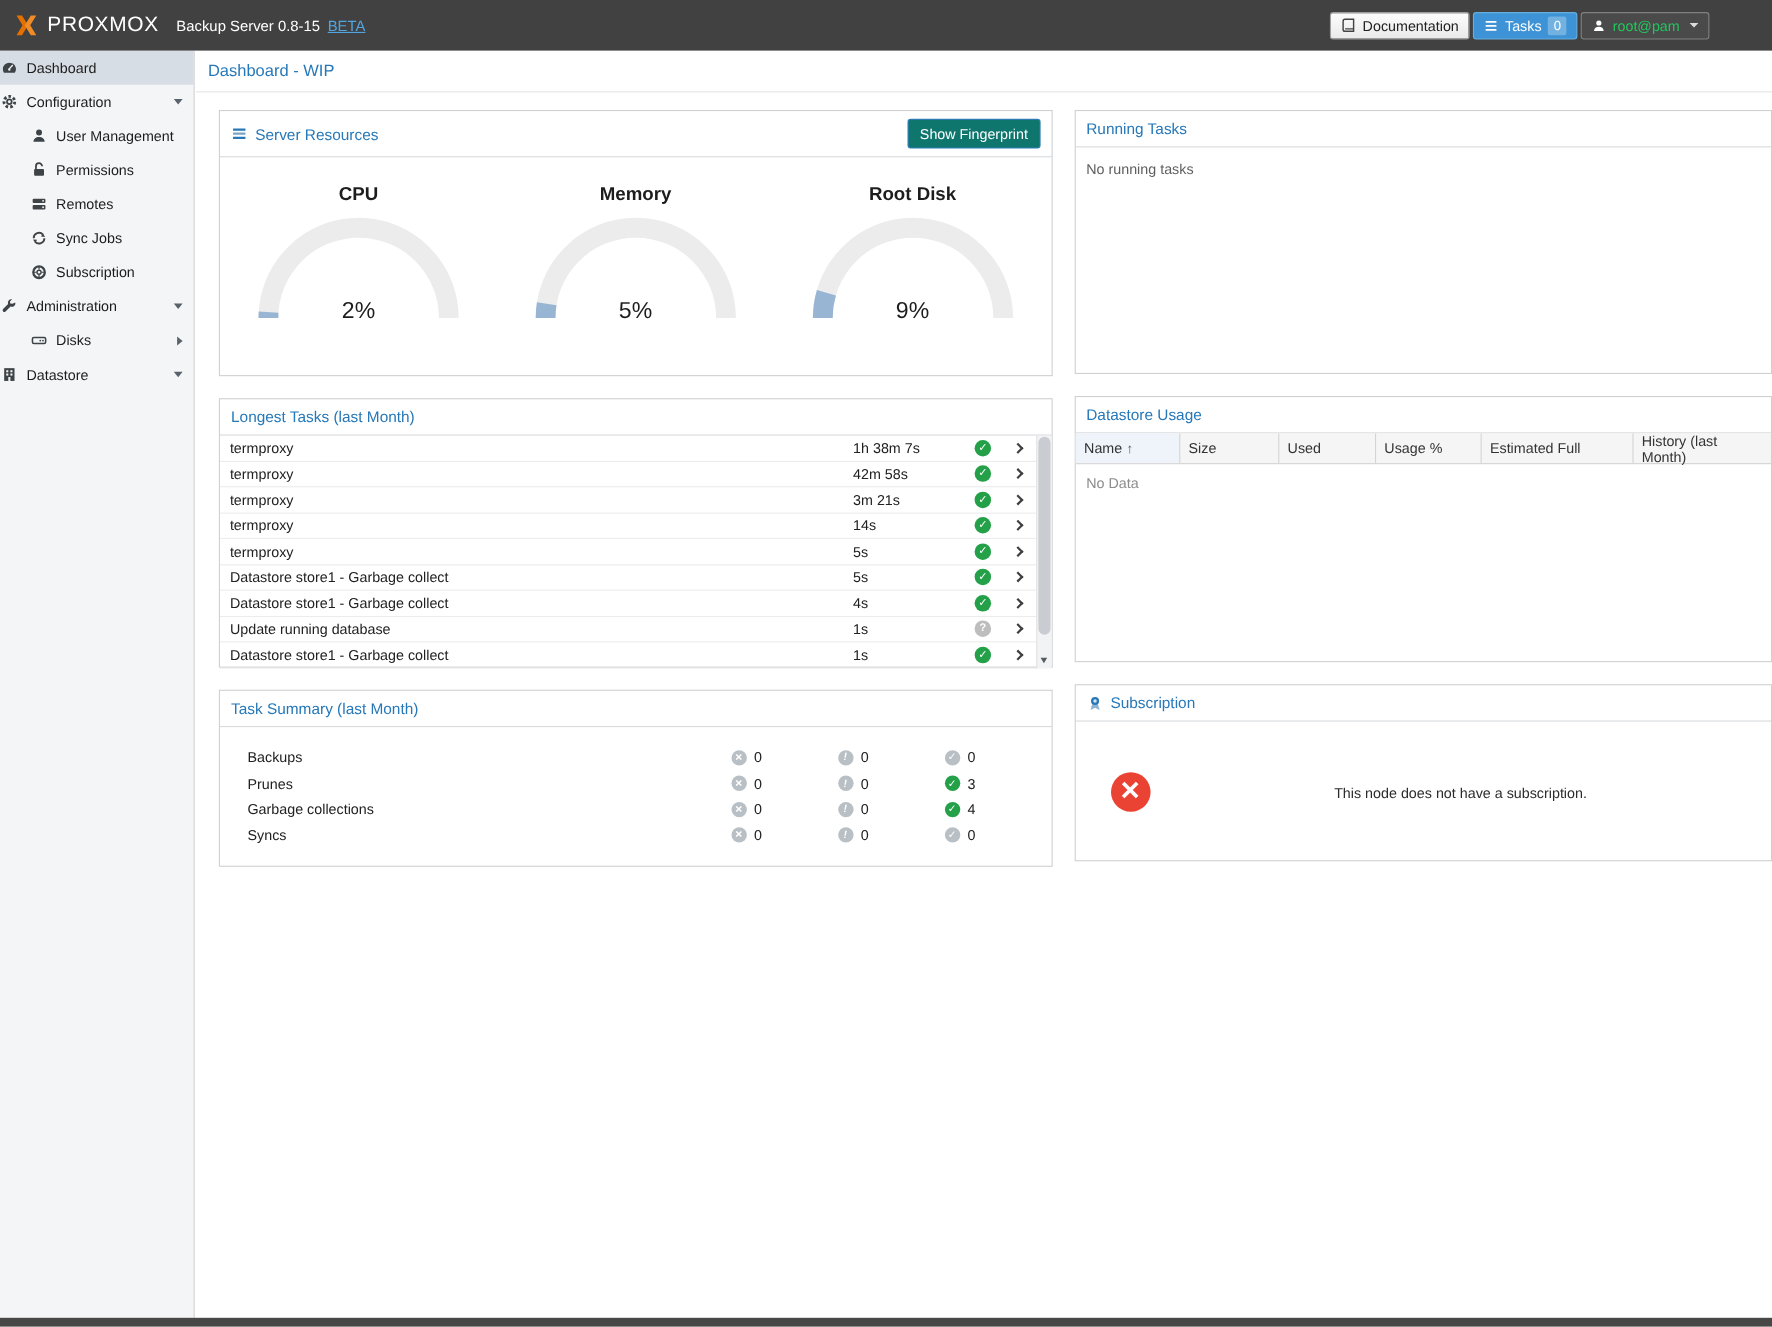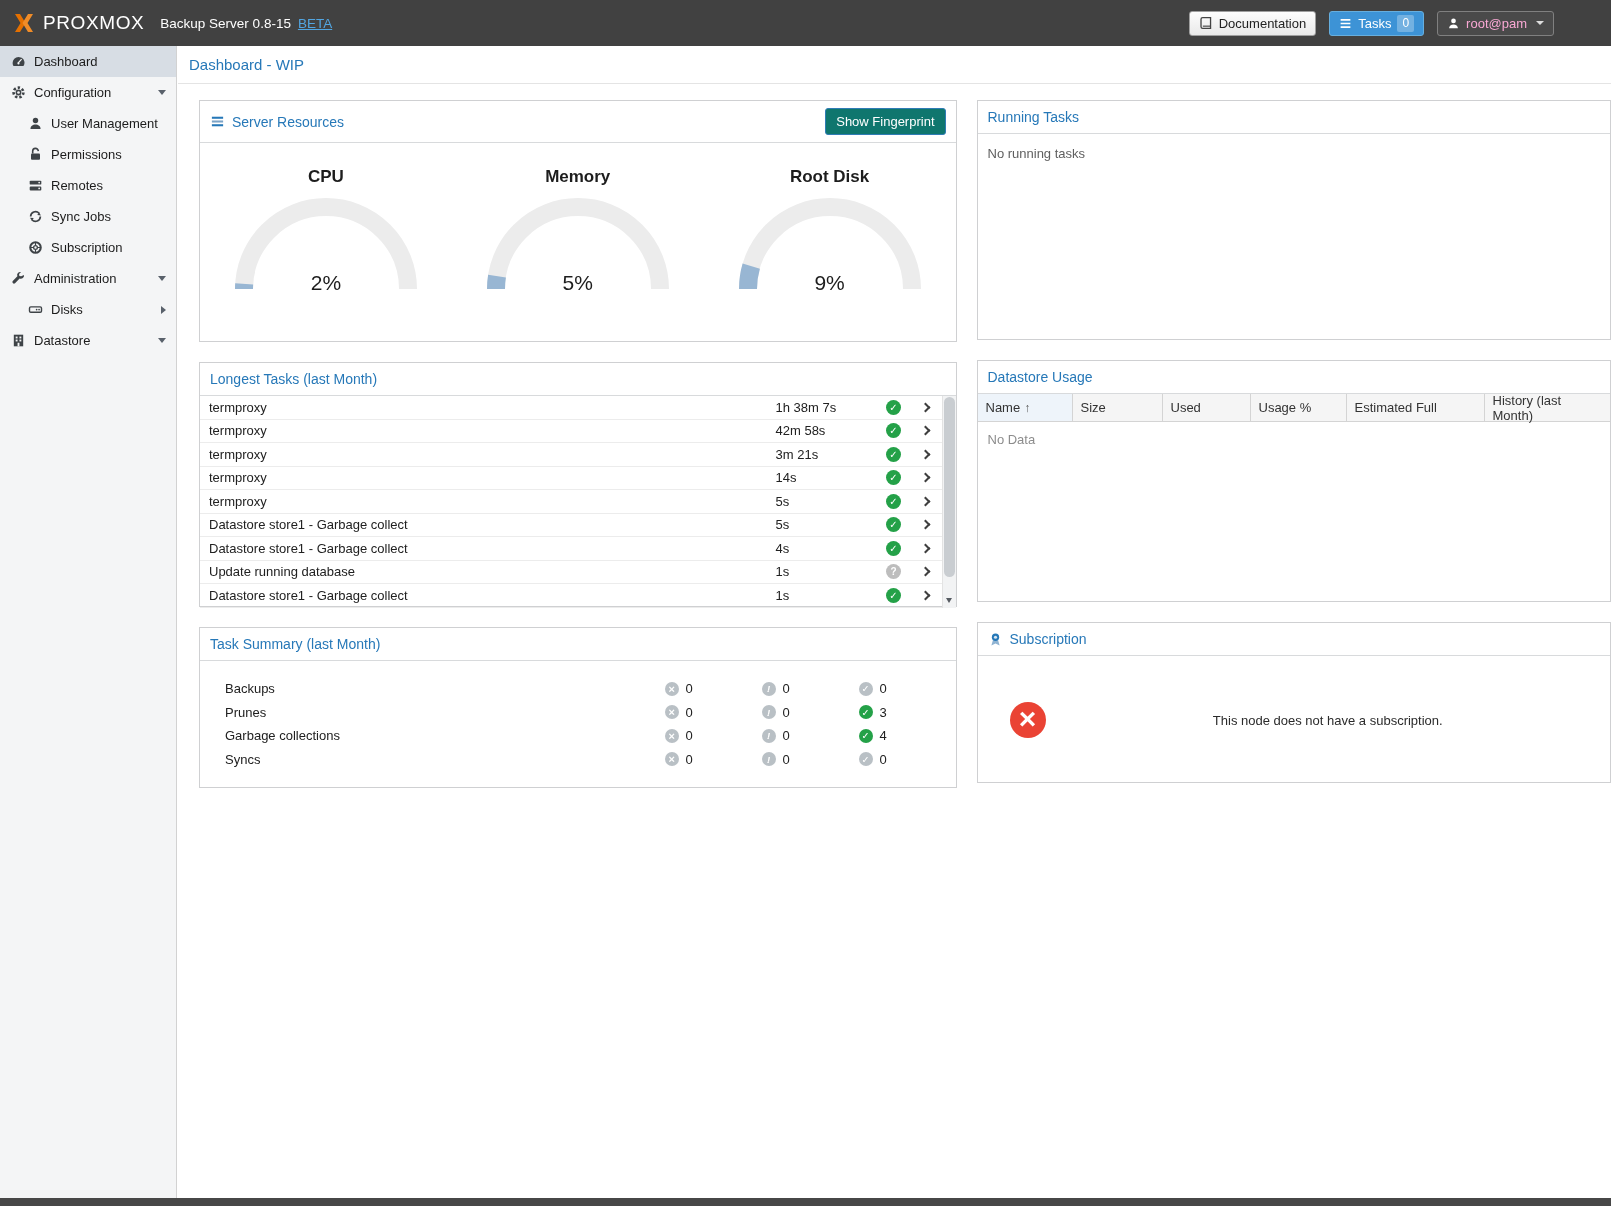--- a/index.html
+++ b/index.html
@@ -5,31 +5,31 @@
 *{margin:0;padding:0;box-sizing:border-box}
 html,body{width:1611px;height:1206px}
 body{font-family:"Liberation Sans","DejaVu Sans",sans-serif;font-size:13px;color:#212121;background:#fff;position:relative;overflow:hidden}
 
 
 .topbar{position:absolute;top:0;left:0;right:0;height:46px;background:#414141;display:flex;align-items:center;padding:0 12px;color:#fff;z-index:5}
 .brand{display:flex;align-items:center;gap:7px}
 .brand-text{font-size:19px;font-weight:normal;letter-spacing:.6px}
 .product{margin-left:16px;font-size:13.5px}
 .beta{margin-left:7px;color:#52a5e0;text-decoration:underline;font-size:13.5px;cursor:pointer}
-.topbar-right{margin-left:auto;display:flex;gap:13px;align-items:center;padding-right:45px}
+.topbar-right{margin-left:auto;display:flex;gap:3px;align-items:center;padding-right:45px}
 .tbtn{height:25px;display:inline-flex;align-items:center;gap:6px;padding:0 9px;border-radius:3px;font-size:13px;cursor:pointer;white-space:nowrap}
 .btn-light{background:linear-gradient(#fdfdfd,#e9e9e9);border:1px solid #9f9f9f;color:#222}
 .btn-blue{background:#3d93d6;border:1px solid #66aede;color:#fff}
 .badge{background:rgba(255,255,255,.28);border-radius:2px;padding:0 5px;font-size:12px;line-height:17px}
-.btn-dark{background:#4a4a4a;border:1px solid #808080;color:#f9a8d4}
+.btn-dark{background:#4a4a4a;border:1px solid #808080;color:#22c55e}
 .caret{width:0;height:0;border-left:4px solid transparent;border-right:4px solid transparent;border-top:4px solid #ddd;margin-left:3px}
 
 
 .sidebar{position:absolute;top:46px;left:0;width:177px;bottom:8px;background:#f4f5f6;border-right:1px solid #d2d2d2}
-.nav-item{height:31px;display:flex;align-items:center;padding-left:10px;font-size:13px;color:#1c1c1c;cursor:pointer}
+.nav-item{height:31px;display:flex;align-items:center;padding-left:0;font-size:13px;color:#1c1c1c;cursor:pointer}
 .nav-item.child{padding-left:27px}
 .nav-item.selected{background:#d7dde4}
 .nav-icon{width:17px;display:inline-flex;justify-content:center;margin-right:7px}
 .nav-label{flex:1}
 .nav-caret{margin-right:10px;display:inline-flex}
 .cdown{width:0;height:0;border-left:4.5px solid transparent;border-right:4.5px solid transparent;border-top:5px solid #59616b}
 .cright{width:0;height:0;border-top:4.5px solid transparent;border-bottom:4.5px solid transparent;border-left:5px solid #59616b}
 
 
 .main{position:absolute;left:178px;top:46px;right:0;bottom:8px;background:#fff;overflow:hidden}

